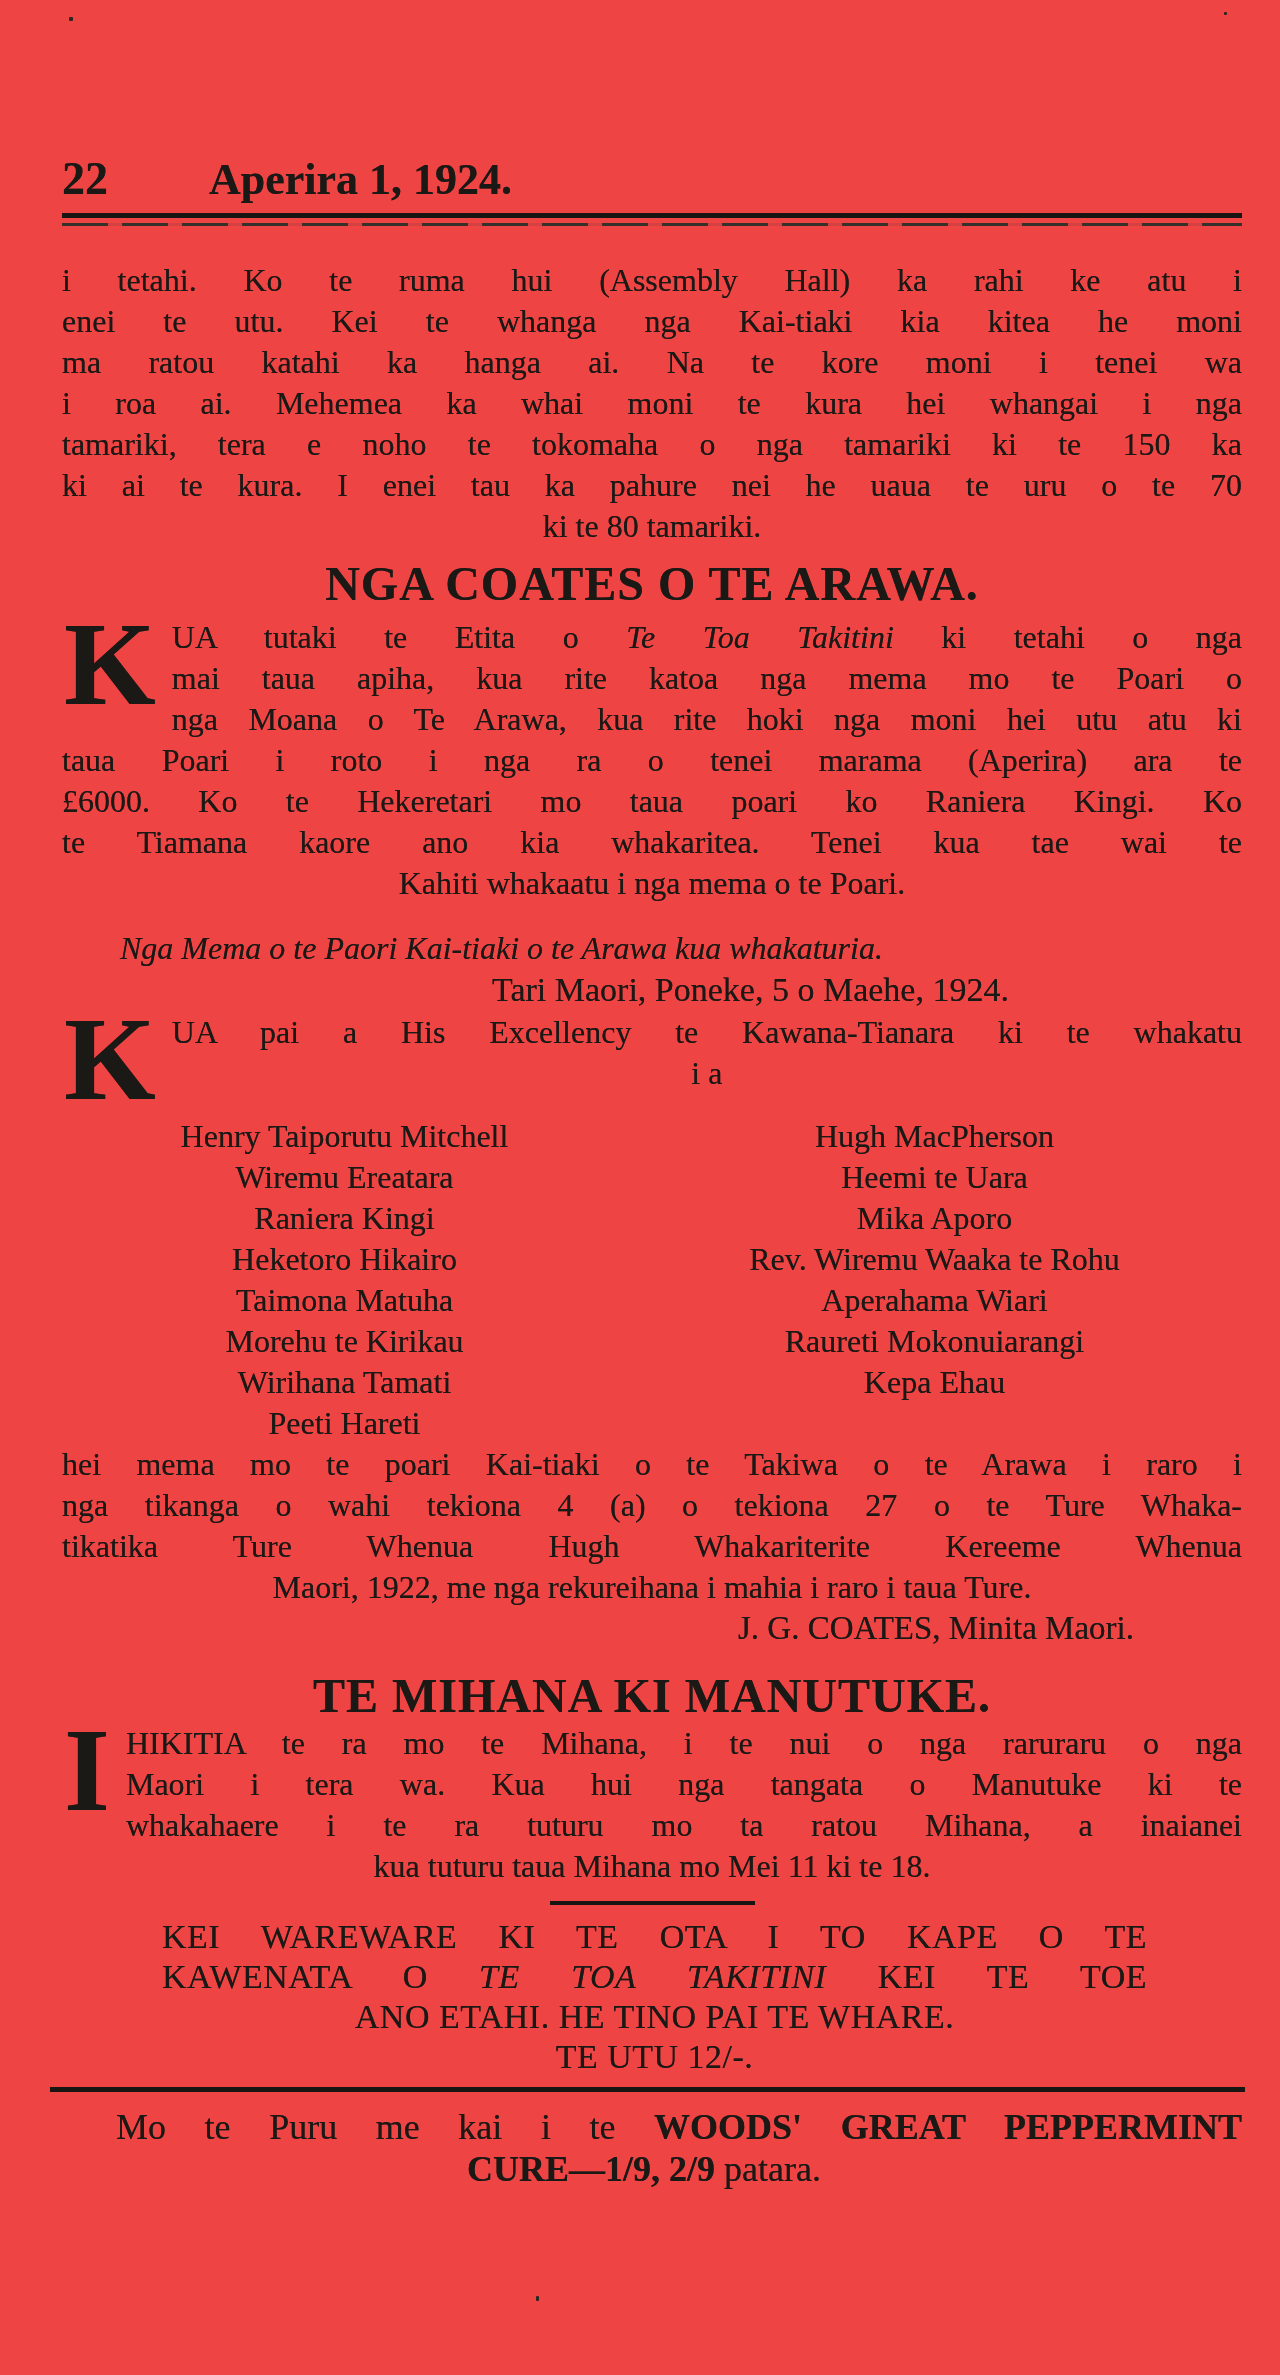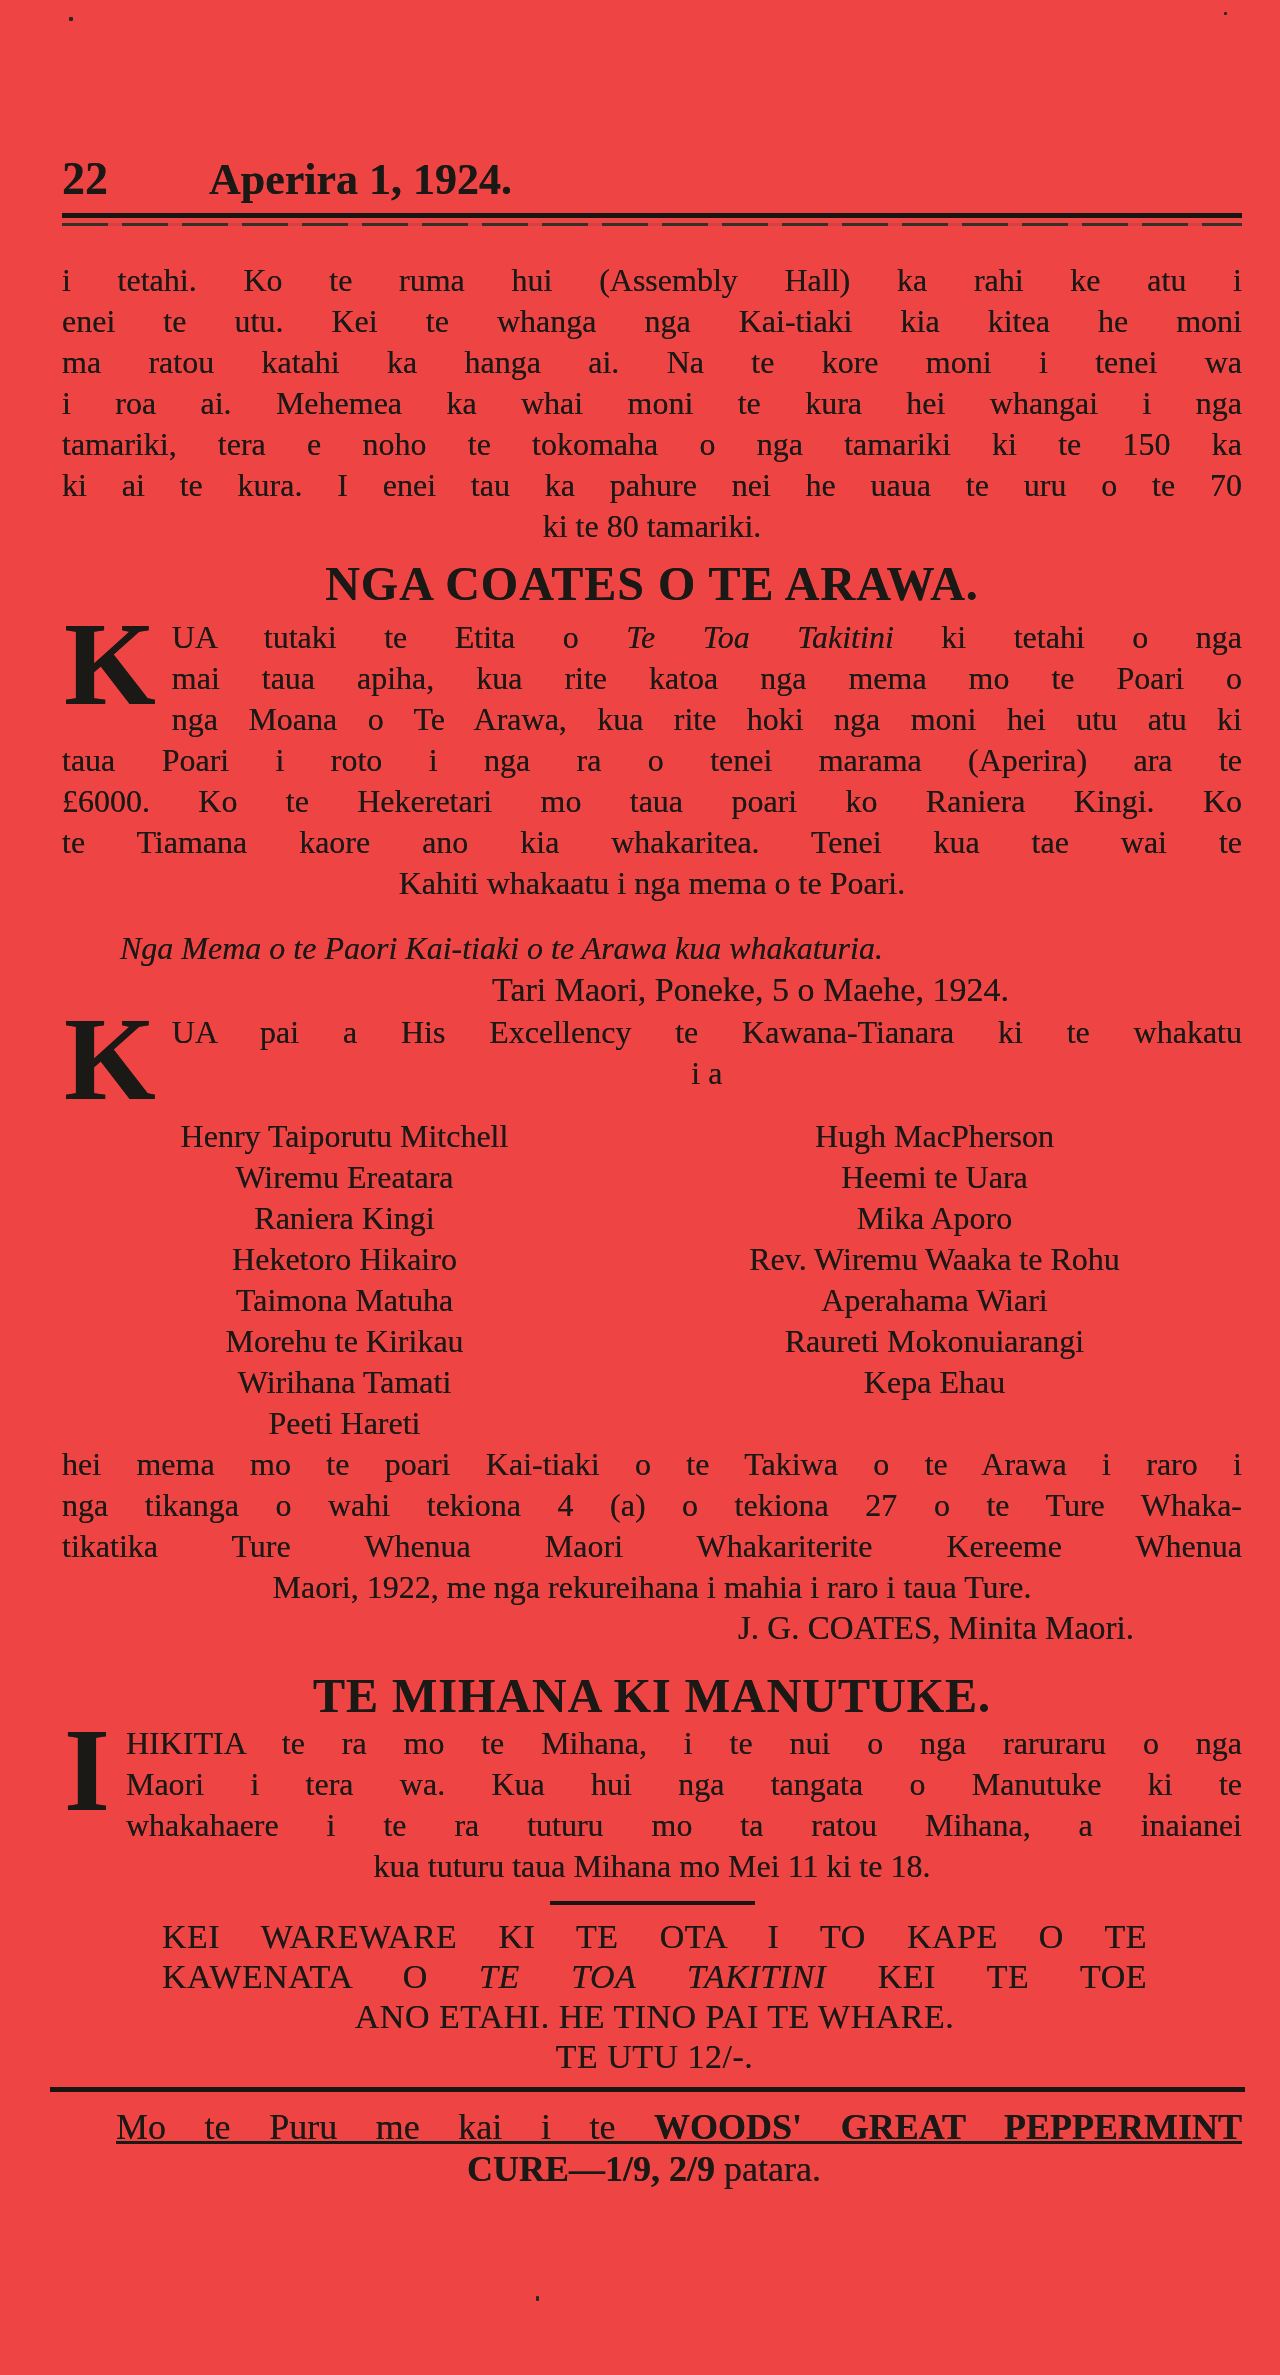--- a/index.html
+++ b/index.html
@@ -57,21 +57,21 @@
 
   .para.p-mihana{margin-top:2px;}
 
   .rule-short{width:205px;height:4px;background:#181512;margin:14px auto 12px auto;}
 
   .notice{margin-left:100px;width:985px;font-size:34px;line-height:40px;letter-spacing:.5px;}
 
   .rule-big{height:5px;background:#181512;margin-top:10px;margin-left:-12px;width:1195px;}
 
   .advert{margin-top:14px;font-size:36px;line-height:42px;}
-  .advert .line:nth-of-type(1){text-indent:54px;text-decoration:underline;}
+  .advert .line:nth-of-type(1){text-indent:54px;}
   .advert .line:nth-of-type(2){margin-left:-16px;}
 
   .speck{position:absolute;background:#2b2722;border-radius:1px;}
 </style>
 </head>
 <body>
 
 <div class="page">
   <span class="speck" style="left:69px;top:17px;width:4px;height:4px;"></span>
   <span class="speck" style="left:536px;top:2296px;width:3px;height:5px;"></span>
@@ -136,21 +136,21 @@
           <div class="line left"><span class="">Rev. Wiremu Waaka te Rohu</span></div>
           <div class="line left"><span class="">Aperahama Wiari</span></div>
           <div class="line left"><span class="">Raureti Mokonuiarangi</span></div>
           <div class="line left"><span class="">Kepa Ehau</span></div>
         </div>
     </div>
 
     <div class="para">
         <div class="line justify"><span class="">hei mema mo te poari Kai-tiaki o te Takiwa o te Arawa i raro i</span></div>
         <div class="line justify"><span class="">nga tikanga o wahi tekiona 4 (a) o tekiona 27 o te Ture Whaka-</span></div>
-        <div class="line justify"><span class="">tikatika Ture Whenua Maori Whakariterite Kereeme Whenua</span></div>
+        <div class="line justify"><span class="">tikatika Ture Whenua Hugh Whakariterite Kereeme Whenua</span></div>
         <div class="line left"><span class="">Maori, 1922, me nga rekureihana i mahia i raro i taua Ture.</span></div>
       </div>
 
     <div class="signature">J. G. COATES, Minita Maori.</div>
 
     <div class="headline h2">TE MIHANA KI MANUTUKE.</div>
 
     <div class="para p-mihana">
         <span class="dc dc3">I</span>
         <div class="line justify"><span class="">HIKITIA te ra mo te Mihana, i te nui o nga raruraru o nga</span></div>

